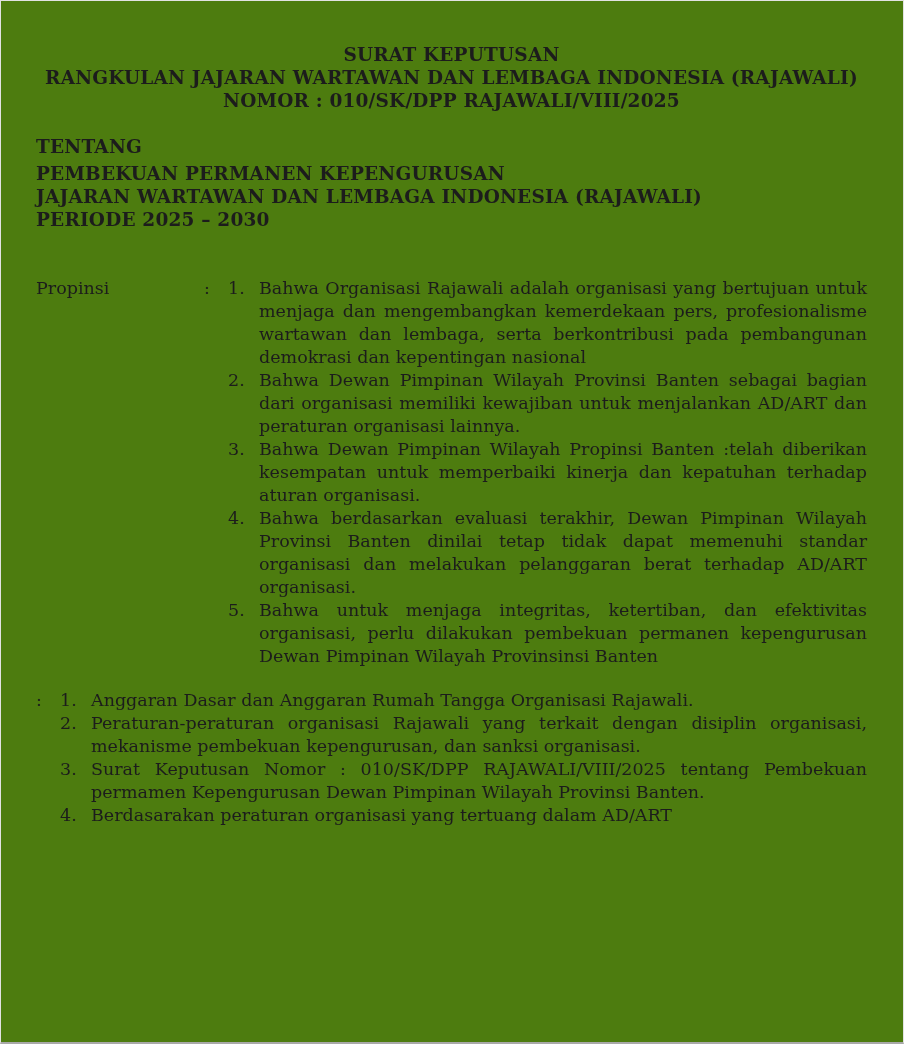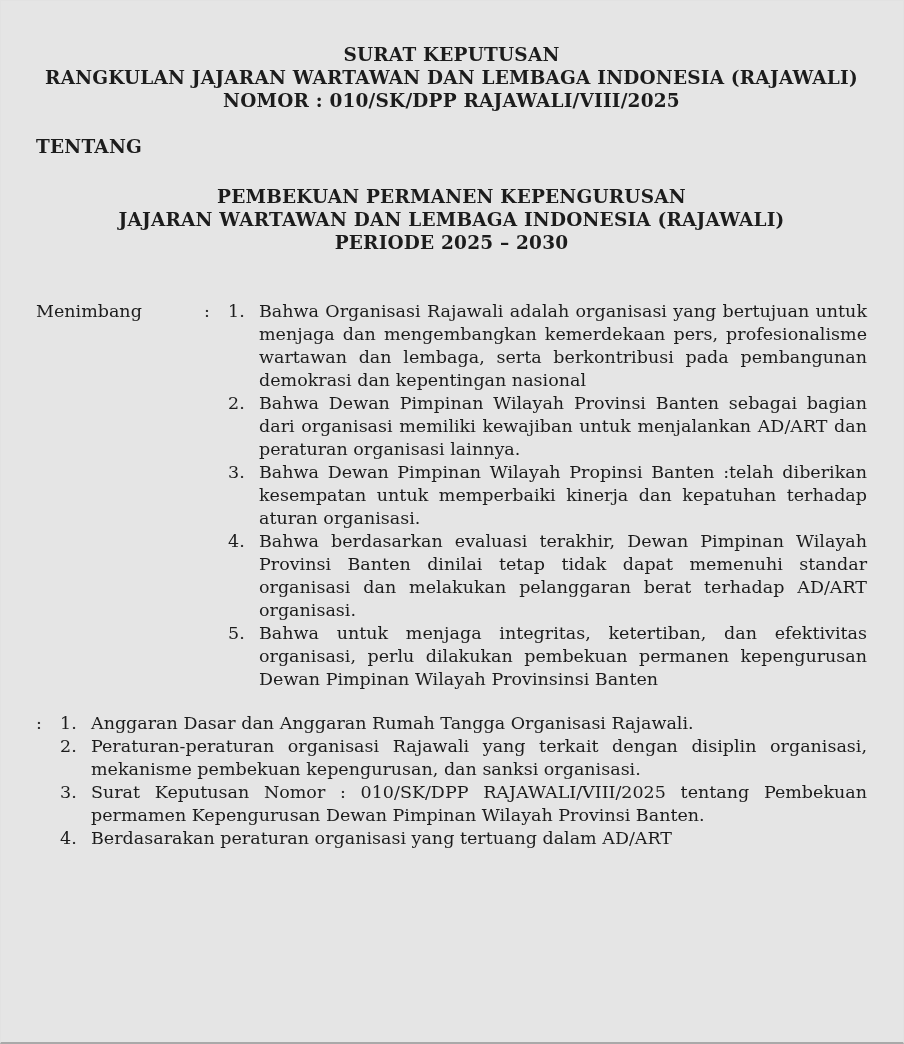--- a/index.html
+++ b/index.html
@@ -5,21 +5,21 @@
   * { margin: 0; padding: 0; box-sizing: border-box; }
   html, body {
     width: 904px;
     background: #ffffff;
     font-family: "DejaVu Serif", "Liberation Serif", serif;
   }
   .page {
     position: relative;
     width: 904px;
     height: 1044px;
-    background: #e5e5e5;
+    background: #4d7c0f;
     border: 1px solid #e2e2e2;
     border-bottom: 2px solid #a9a9a9;
     padding: 42px 36px 0 35px;
     color: #1c1c1c;
     overflow: hidden;
   }
   
   .doc-title {
     text-align: center;
     font-weight: bold;
@@ -30,22 +30,22 @@
   .doc-title .line { white-space: nowrap; }
   .about-label {
     margin-top: 23px;
     text-align: left;
     font-weight: bold;
     font-size: 18.5px;
     line-height: 23px;
     letter-spacing: 0.2px;
   }
   .subject-block {
-    margin-top: 27px;
-    text-align: center;
+    margin-top: 4px;
+    text-align: left;
     font-weight: bold;
     font-size: 18.5px;
     line-height: 23px;
     letter-spacing: 0.2px;
   }
   
   .doc-body {
     margin-top: 46px;
     font-size: 17.5px;
     line-height: 23px;
@@ -93,21 +93,21 @@
 
   <div class="subject-block">
     <div class="line">PEMBEKUAN PERMANEN KEPENGURUSAN</div>
     <div class="line">JAJARAN WARTAWAN DAN LEMBAGA INDONESIA (RAJAWALI)</div>
     <div class="line">PERIODE 2025 – 2030</div>
   </div>
 
   <div class="doc-body">
 
     <div class="clause">
-      <div class="clause-label">Menimbang</div>
+      <div class="clause-label">Propinsi</div>
       <div class="clause-colon">:</div>
       <ol class="clause-items">
         <li class="clause-item">
           <span class="item-no">1.</span>
           <span class="item-text">Bahwa Organisasi Rajawali adalah organisasi yang bertujuan untuk menjaga dan mengembangkan kemerdekaan pers, profesionalisme wartawan dan lembaga, serta berkontribusi pada pembangunan demokrasi dan kepentingan nasional</span>
         </li>
         <li class="clause-item">
           <span class="item-no">2.</span>
           <span class="item-text">Bahwa Dewan Pimpinan Wilayah Provinsi Banten sebagai bagian dari organisasi memiliki kewajiban untuk menjalankan AD/ART dan peraturan organisasi lainnya.</span>
         </li>

